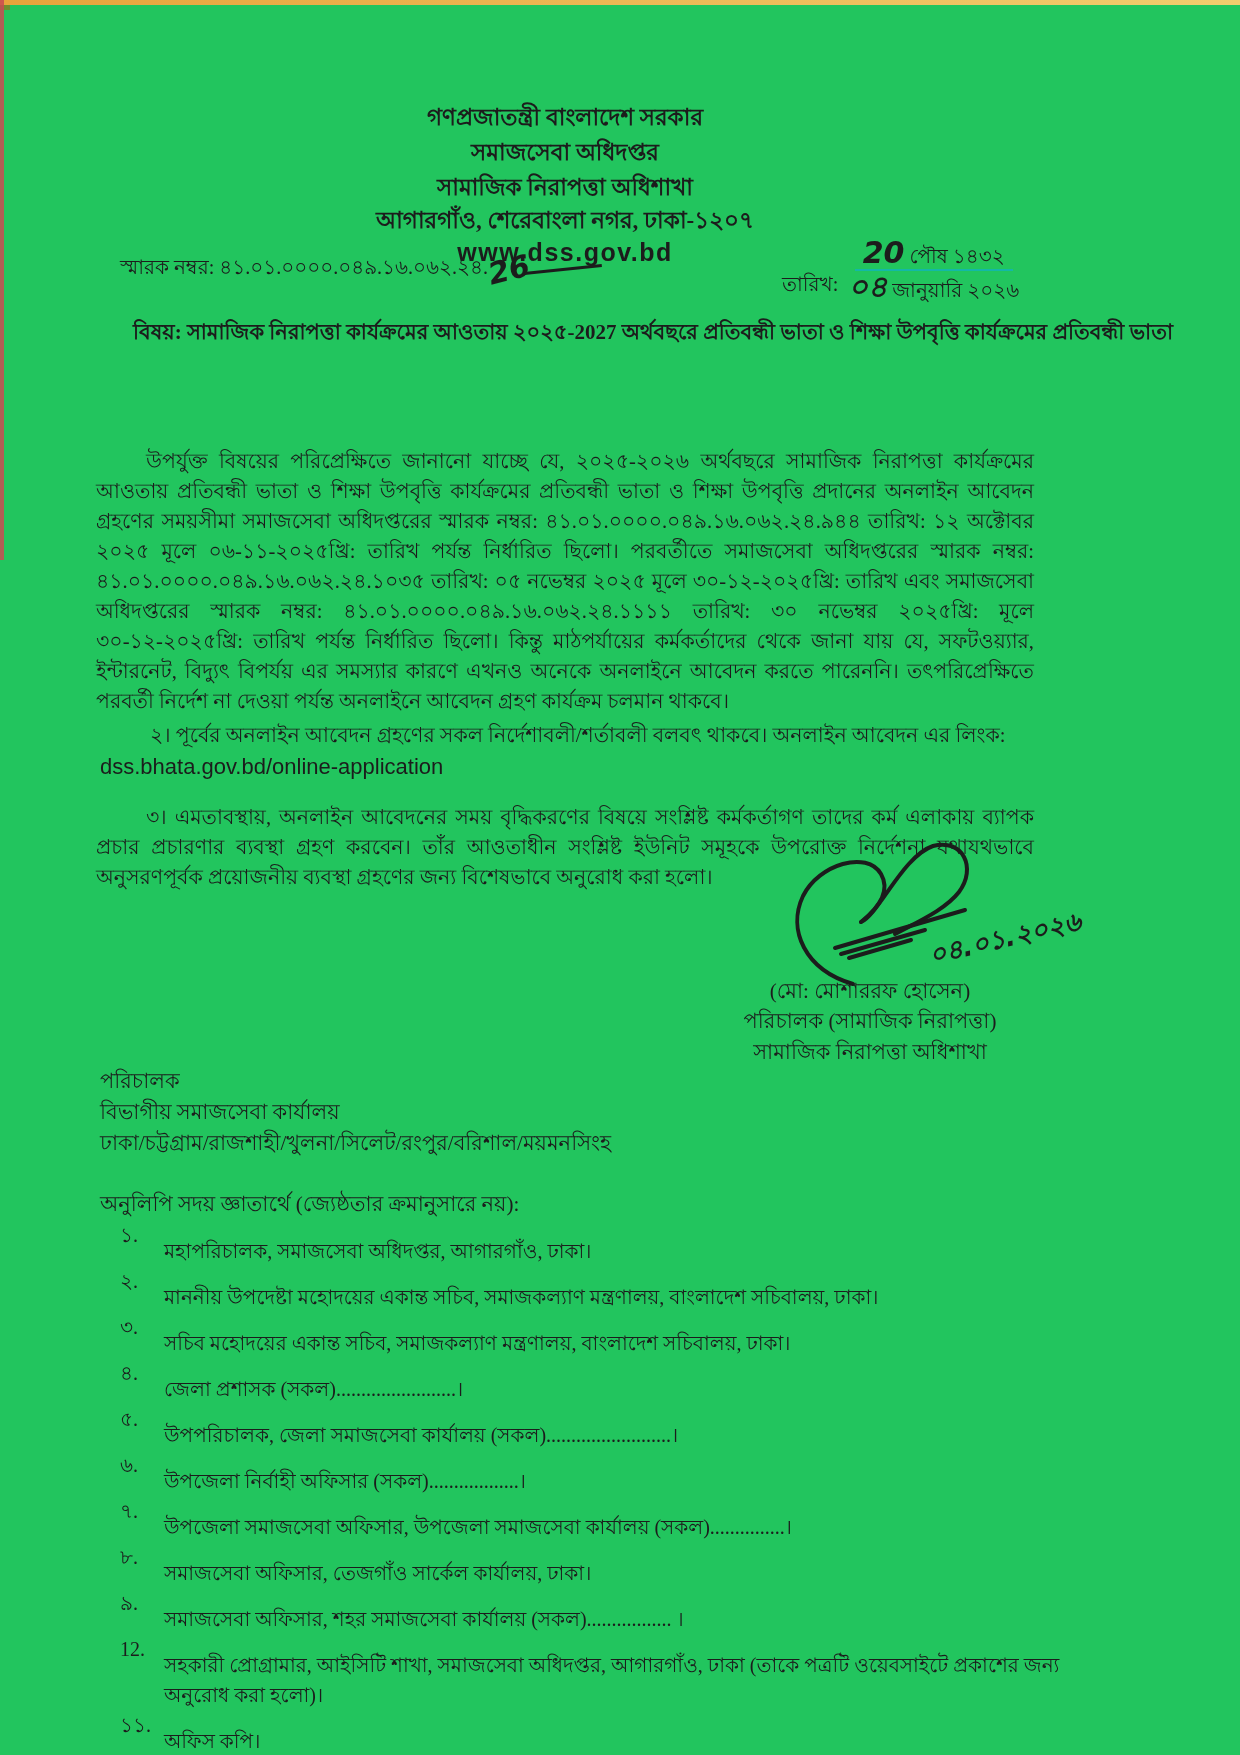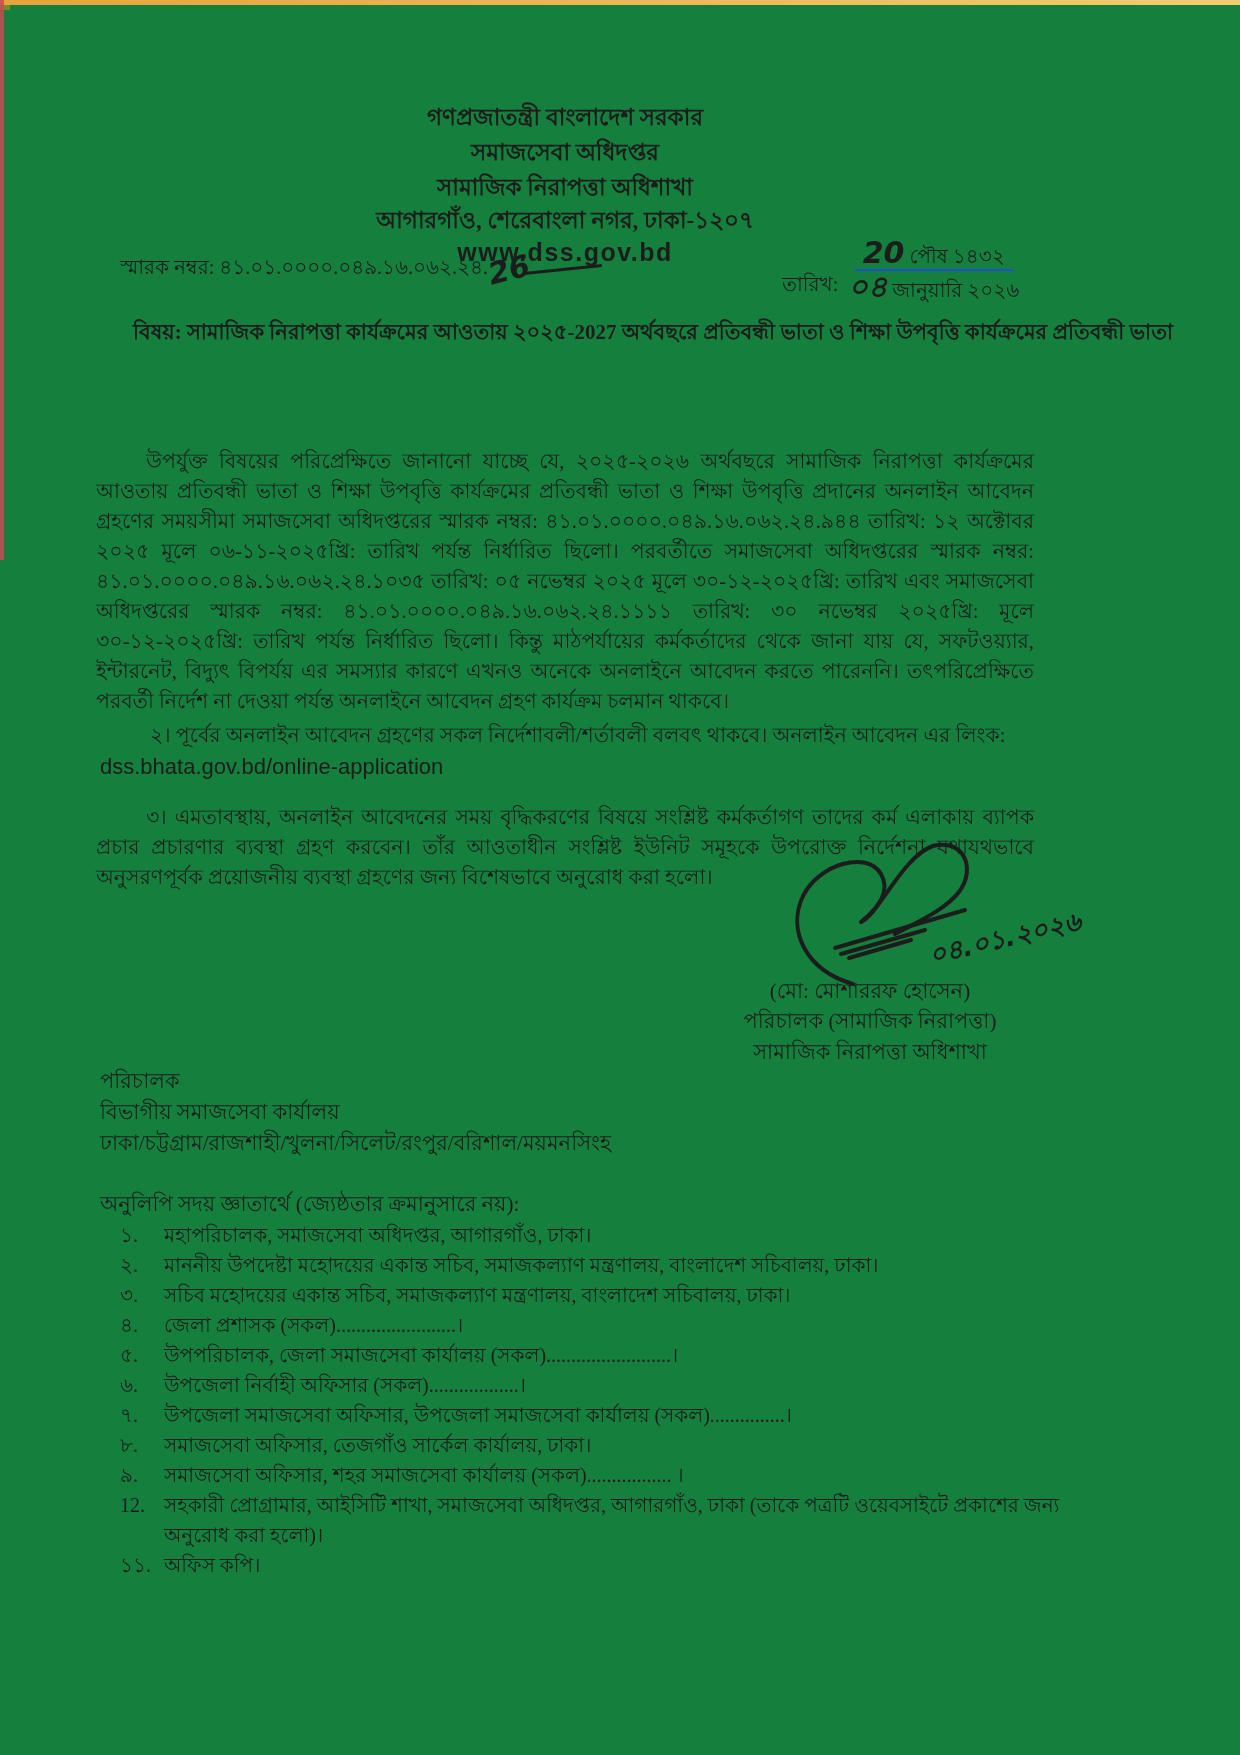--- a/index.html
+++ b/index.html
@@ -26,21 +26,21 @@
 
   
   .memo-row{left:120px;top:252px;font-size:20px;white-space:nowrap;}
   .hw{font-style:italic;font-weight:700;font-family:"DejaVu Sans","Liberation Sans",sans-serif;}
   .hw-memo{display:inline-block;font-size:30px;transform:rotate(-14deg);vertical-align:middle;}
   .memo-stroke{display:inline-block;width:78px;height:0;border-top:3px solid #1c1c1c;
                transform:rotate(-6deg);vertical-align:middle;margin-left:-6px;}
   .date-block{left:782px;top:240px;display:flex;align-items:flex-end;gap:10px;font-size:20px;}
   .date-label{padding-bottom:6px;}
   .date-frac{display:inline-block;text-align:center;}
-  .date-top{border-bottom:2px solid #1d4ed8;padding:0 8px 2px 8px;}
+  .date-top{border-bottom:2px solid #14b8a6;padding:0 8px 2px 8px;}
   .date-bottom{padding-top:2px;}
   .hw-big{font-size:30px;line-height:26px;}
 
   
   .subject-line{font-size:21px;font-weight:700;}
 
   
   .para{font-size:20.5px;line-height:30px;text-align:justify;width:938px;left:96px;}
   .indent{text-indent:50px;}
   .link-line{font-family:"Liberation Sans","DejaVu Sans",sans-serif;font-size:22px;}
@@ -53,26 +53,26 @@
 
   
   .addr{left:100px;top:1066px;font-size:21px;line-height:31px;}
 
   
   .cc-head{left:100px;top:1188px;font-size:21px;font-weight:400;}
   .cc-list{left:104px;top:1220px;width:960px;font-size:20px;line-height:30px;
            margin:0;padding:0;list-style:none;}
   .cc-item{display:flex;align-items:flex-start;}
   .cc-num{min-width:44px;padding-left:16px;}
-  .cc-text{flex:1;}
+  .cc-text{flex:1;margin-top:16px;}
 </style>
 </head>
 <body>
 
-<div class="page" style="background: #15803d; color: rgb(28, 28, 28);">
+<div class="page" style="background: #22c55e; color: rgb(28, 28, 28);">
 
   <div class="edge-corner" style="background: rgb(111, 143, 47);"></div>
   <div class="edge-top" style="background: linear-gradient(90deg, rgb(232, 163, 59), rgb(242, 205, 110));"></div>
   <div class="edge-left" style="background: rgb(200, 75, 82);"></div>
 
   <div class="abs hdr-line" style="top:104px">গণপ্রজাতন্ত্রী বাংলাদেশ সরকার</div>
   <div class="abs hdr-line" style="top:139px">সমাজসেবা অধিদপ্তর</div>
   <div class="abs hdr-line" style="top:174px">সামাজিক নিরাপত্তা অধিশাখা</div>
   <div class="abs hdr-line" style="top:207px">আগারগাঁও, শেরেবাংলা নগর, ঢাকা-১২০৭</div>
   <div class="abs website" style="top:238px">www.dss.gov.bd</div>

